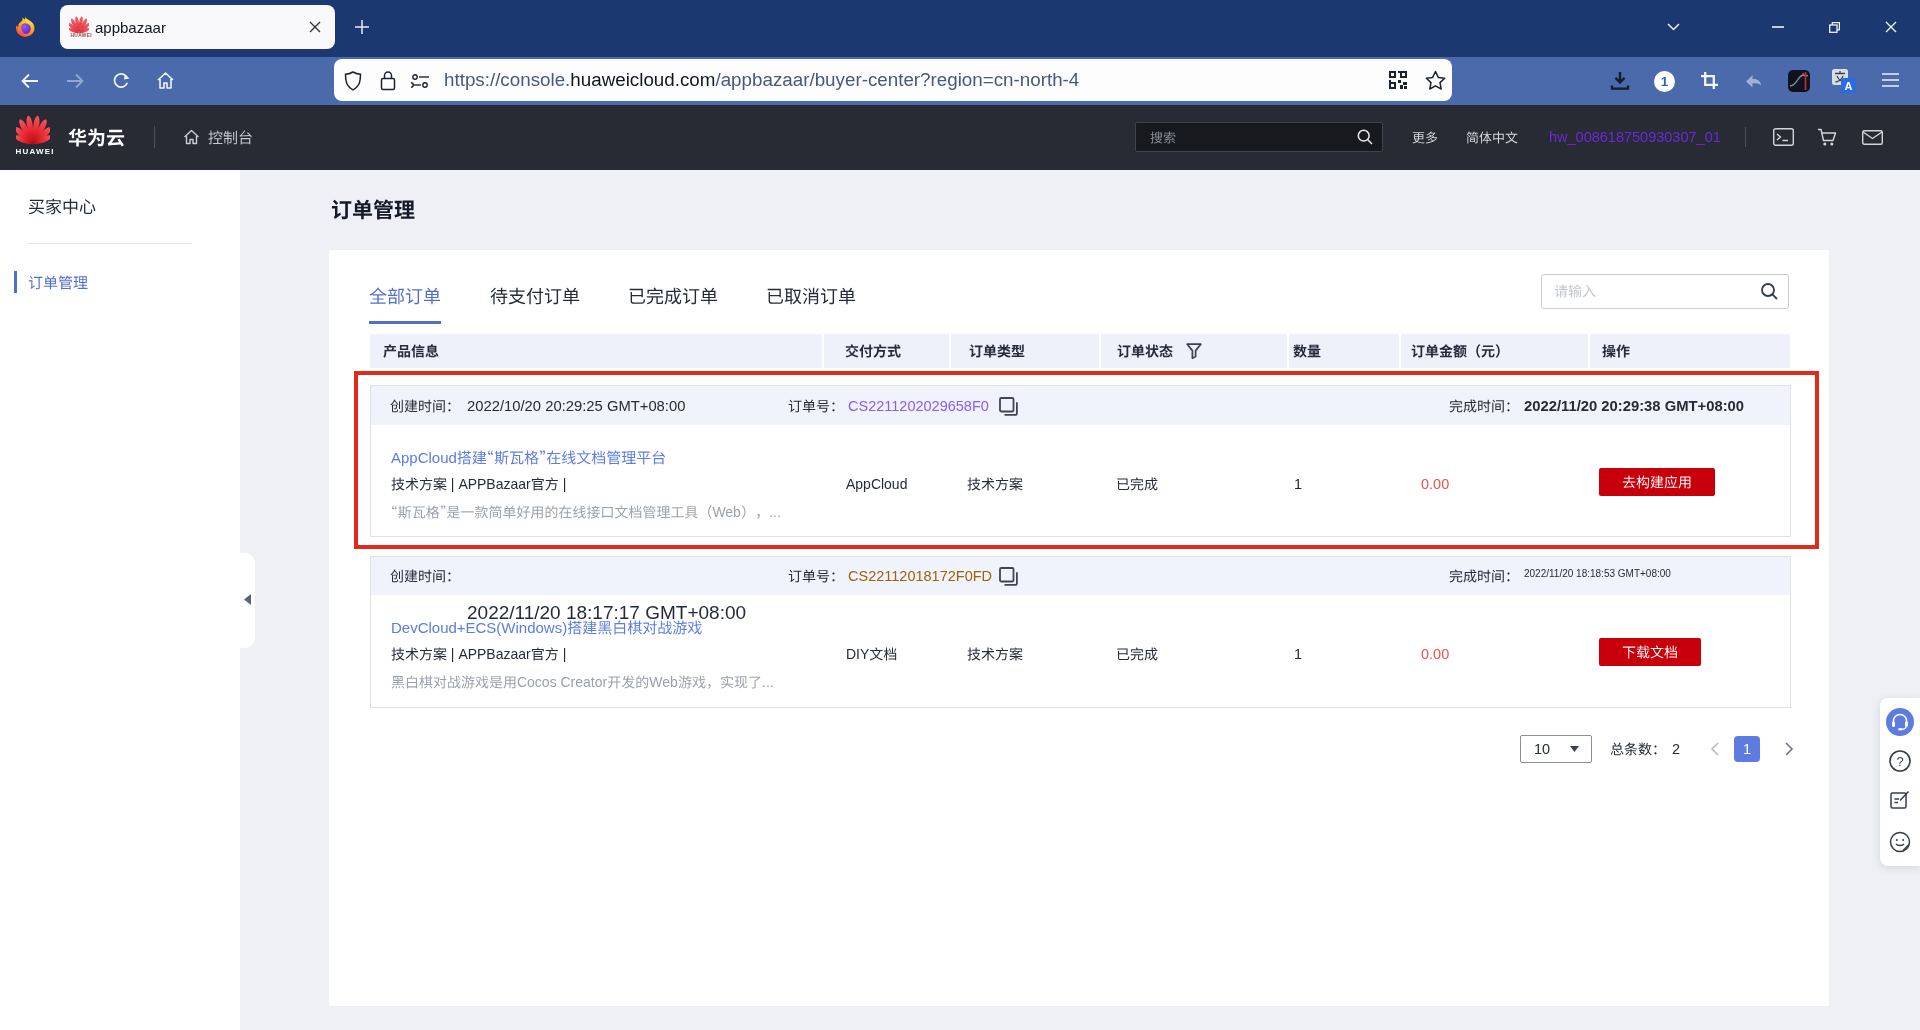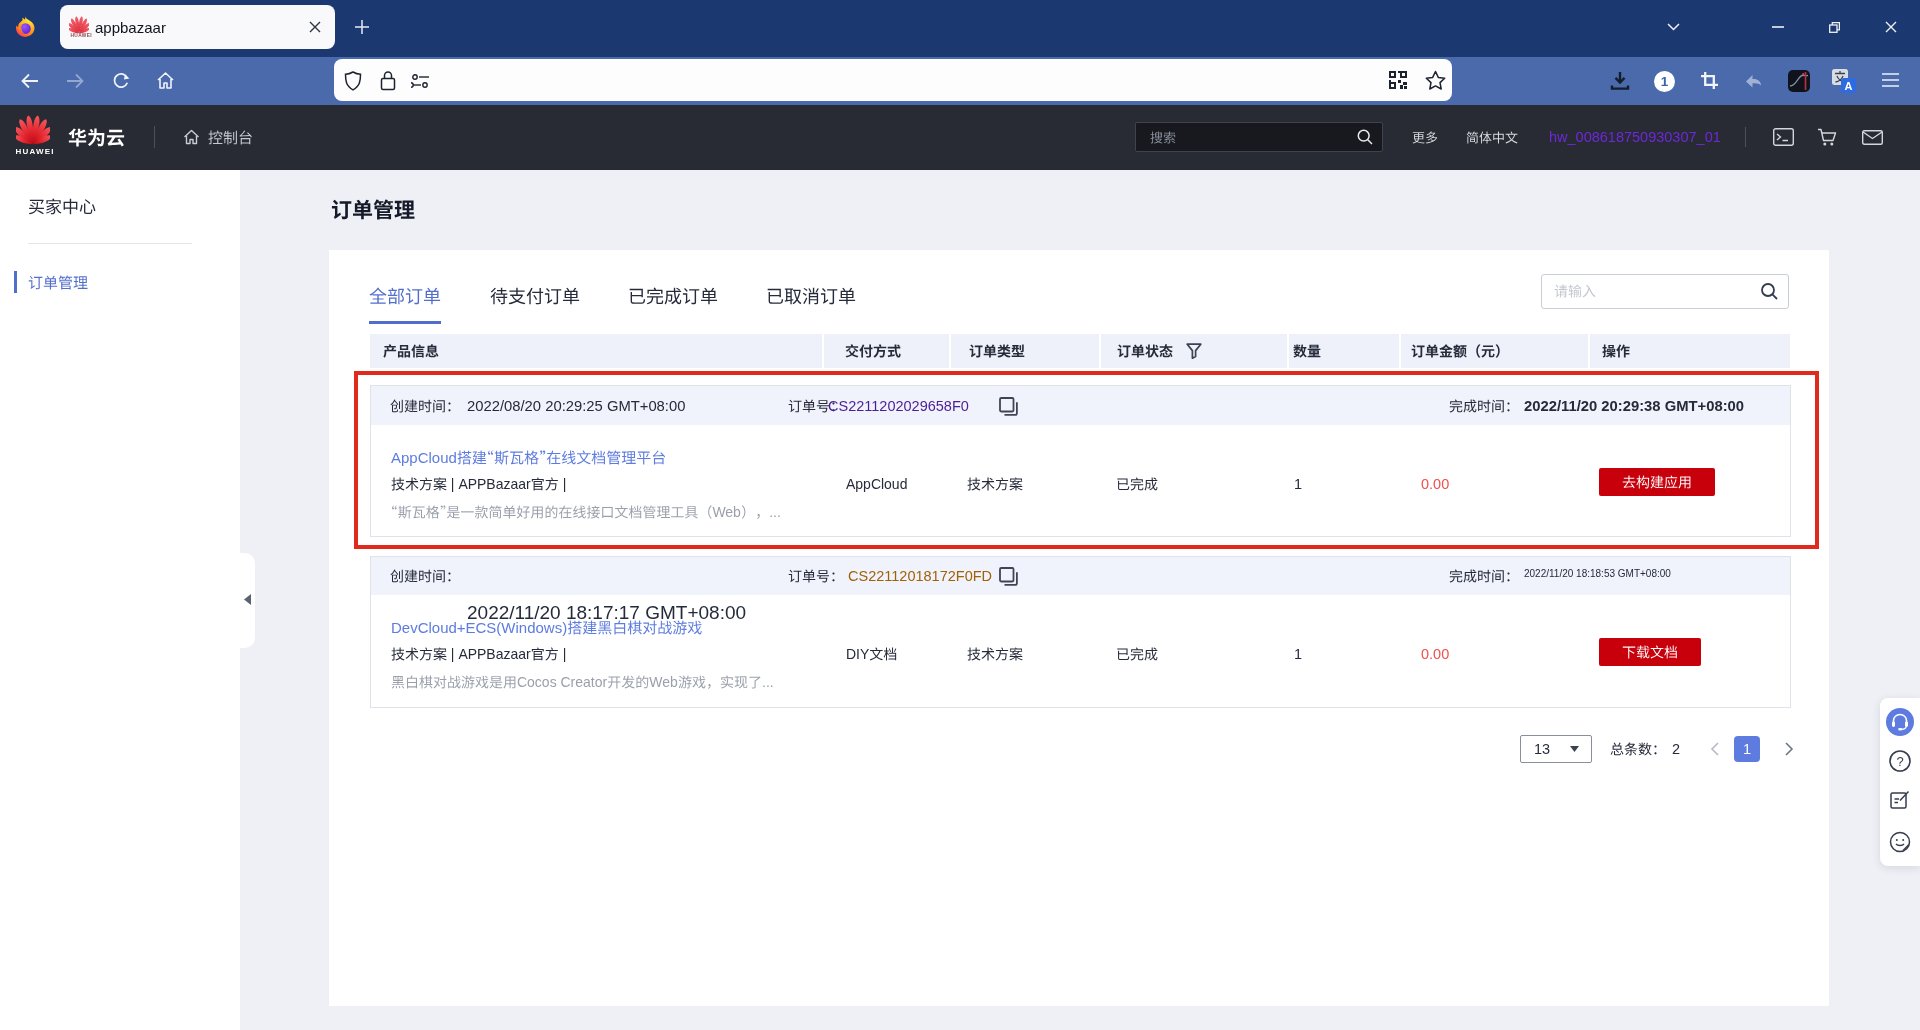--- a/index.html
+++ b/index.html
@@ -210,20 +210,21 @@
       <rect x="1.5" y="8.5" width="13" height="11" rx="1.5" stroke="#1c2330" stroke-width="1.5" fill="none"></rect>
       <path d="M4.5,8.5 V5.5 A3.5,3.5 0 0 1 11.5,5.5 V8.5" stroke="#1c2330" stroke-width="1.5" fill="none"></path>
     </svg>
 <svg style="position:absolute;left:411px;top:74px;" width="20" height="14" viewBox="0 0 20 14">
       <circle cx="4" cy="3" r="2.2" stroke="#1c2330" stroke-width="1.4" fill="none"></circle>
       <path d="M8,3 H18" stroke="#1c2330" stroke-width="1.4"></path>
       <circle cx="14,5" cy="11" r="2.2" stroke="#1c2330" stroke-width="1.4" fill="none" transform="translate(0,0)"></circle>
       <circle cx="14" cy="11" r="2.2" stroke="#1c2330" stroke-width="1.4" fill="none"></circle>
       <path d="M2,11 H10" stroke="#1c2330" stroke-width="1.4"></path>
     </svg>
+<div style="position:absolute;top:71.4px;font-size:18.8px;color:#1f3a66;font-weight:400;line-height:1;white-space:nowrap;left:444.0px;"><span style="color:#47597c">https://console.</span><span style="color:#10151f">huaweicloud.com</span><span style="color:#47597c">/appbazaar/buyer-center?region=cn-north-4</span></div>
 <svg style="position:absolute;left:1389px;top:71px;" width="18" height="18" viewBox="0 0 18 18">
       <g fill="#1c2330">
         <rect x="0" y="0" width="7" height="7"></rect>
         <rect x="2" y="2" width="3" height="3" fill="#fff"></rect>
         <rect x="11" y="0" width="7" height="7"></rect>
         <rect x="13" y="2" width="3" height="3" fill="#fff"></rect>
         <rect x="0" y="11" width="7" height="7"></rect>
         <rect x="2" y="13" width="3" height="3" fill="#fff"></rect>
         <rect x="9" y="9" width="3" height="3"></rect>
         <rect x="14" y="11" width="4" height="3"></rect>
@@ -453,28 +454,28 @@
     </svg>
 <div style="position:absolute;left:370px;top:385px;width:1421px;height:152px;background:#fff;border:1px solid #dfe2e8;box-sizing:border-box;"></div>
 <div style="position:absolute;left:371px;top:386px;width:1419px;height:39px;background:#f0f3fb;"></div>
 <svg class="ct" style="left:390.0px;top:398.5px;" width="70.00" height="14" viewBox="0 -880 5000 1000" fill="#252b3a">
       <use href="#q59" transform="translate(0,0) scale(1,-1)"></use>
       <use href="#q60" transform="translate(1000,0) scale(1,-1)"></use>
       <use href="#q61" transform="translate(2000,0) scale(1,-1)"></use>
       <use href="#q62" transform="translate(3000,0) scale(1,-1)"></use>
       <use href="#q63" transform="translate(4000,0) scale(1,-1)"></use>
     </svg>
-<div style="position:absolute;top:398.7px;font-size:14.8px;color:#252b3a;font-weight:400;line-height:1;white-space:nowrap;left:467.0px;">2022/08/20 20:29:25 GMT+08:00</div>
+<div style="position:absolute;top:398.7px;font-size:14.8px;color:#252b3a;font-weight:400;line-height:1;white-space:nowrap;left:467.0px;">2022/10/20 20:29:25 GMT+08:00</div>
 <svg class="ct" style="left:788.0px;top:398.5px;" width="56.00" height="14" viewBox="0 -880 4000 1000" fill="#252b3a">
       <use href="#q17" transform="translate(0,0) scale(1,-1)"></use>
       <use href="#q18" transform="translate(1000,0) scale(1,-1)"></use>
       <use href="#q64" transform="translate(2000,0) scale(1,-1)"></use>
       <use href="#q63" transform="translate(3000,0) scale(1,-1)"></use>
     </svg>
-<div style="position:absolute;top:398.8px;font-size:14.5px;color:#4c1d95;font-weight:400;line-height:1;white-space:nowrap;left:828px;">CS2211202029658F0</div>
+<div style="position:absolute;top:398.8px;font-size:14.5px;color:#8b5cf6;font-weight:400;line-height:1;white-space:nowrap;left:848.0px;">CS2211202029658F0</div>
 <svg style="position:absolute;left:999px;top:396.5px;" width="19" height="19" viewBox="0 0 19 19">
       <rect x="1" y="1" width="13.5" height="13.5" rx="1.2" stroke="#3f4555" stroke-width="1.8" fill="none"></rect>
       <path d="M5.5,17.9 H16.2 Q17.9,17.9 17.9,16.2 V5.2" stroke="#3f4555" stroke-width="1.8" fill="none"></path>
     </svg>
 <svg class="ct" style="left:1449.0px;top:398.5px;" width="70.00" height="14" viewBox="0 -880 5000 1000" fill="#252b3a">
       <use href="#q31" transform="translate(0,0) scale(1,-1)"></use>
       <use href="#q32" transform="translate(1000,0) scale(1,-1)"></use>
       <use href="#q61" transform="translate(2000,0) scale(1,-1)"></use>
       <use href="#q62" transform="translate(3000,0) scale(1,-1)"></use>
       <use href="#q63" transform="translate(4000,0) scale(1,-1)"></use>
@@ -656,21 +657,21 @@
 <div style="position:absolute;top:646.8px;font-size:14.5px;color:#f2504a;font-weight:400;line-height:1;white-space:nowrap;left:1421.0px;">0.00</div>
 <div style="position:absolute;left:1599px;top:637.5px;width:102px;height:28px;background:#c7000b;border-radius:2px;"></div>
 <svg class="ct" style="left:1622.0px;top:644.5px;" width="56.00" height="14" viewBox="0 -880 4000 1000" fill="#ffffff">
       <use href="#q108" transform="translate(0,0) scale(1,-1)"></use>
       <use href="#q109" transform="translate(1000,0) scale(1,-1)"></use>
       <use href="#q13" transform="translate(2000,0) scale(1,-1)"></use>
       <use href="#q73" transform="translate(3000,0) scale(1,-1)"></use>
     </svg>
 <div style="position:absolute;left:354px;top:371px;width:1465px;height:178px;border:4px solid #e02a1c;box-sizing:border-box;"></div>
 <div style="position:absolute;left:1520px;top:735px;width:72px;height:28px;background:#fff;border:1px solid #8a9099;border-radius:2px;box-sizing:border-box;"></div>
-<div style="position:absolute;top:742.3px;font-size:14.5px;color:#252b3a;font-weight:400;line-height:1;white-space:nowrap;left:1534.0px;">13</div>
+<div style="position:absolute;top:742.3px;font-size:14.5px;color:#252b3a;font-weight:400;line-height:1;white-space:nowrap;left:1534.0px;">10</div>
 <svg style="position:absolute;left:1570px;top:746px;" width="9" height="6" viewBox="0 0 9 6">
       <path d="M0,0 L4.5,6 L9,0 Z" fill="#3c4350"></path>
     </svg>
 <svg class="ct" style="left:1610.0px;top:742.0px;" width="56.00" height="14" viewBox="0 -880 4000 1000" fill="#252b3a">
       <use href="#q110" transform="translate(0,0) scale(1,-1)"></use>
       <use href="#q111" transform="translate(1000,0) scale(1,-1)"></use>
       <use href="#q112" transform="translate(2000,0) scale(1,-1)"></use>
       <use href="#q63" transform="translate(3000,0) scale(1,-1)"></use>
     </svg>
 <div style="position:absolute;top:742.3px;font-size:14.5px;color:#252b3a;font-weight:400;line-height:1;white-space:nowrap;left:1672.0px;">2</div>

